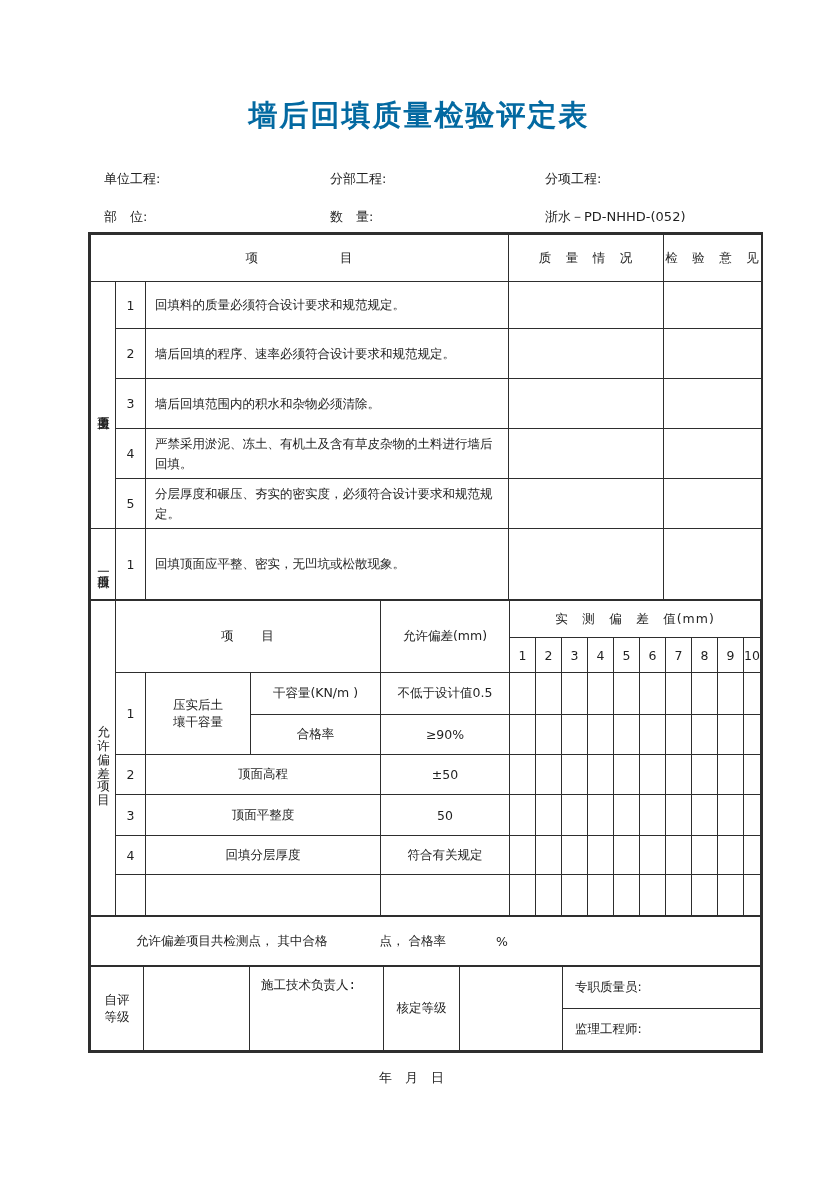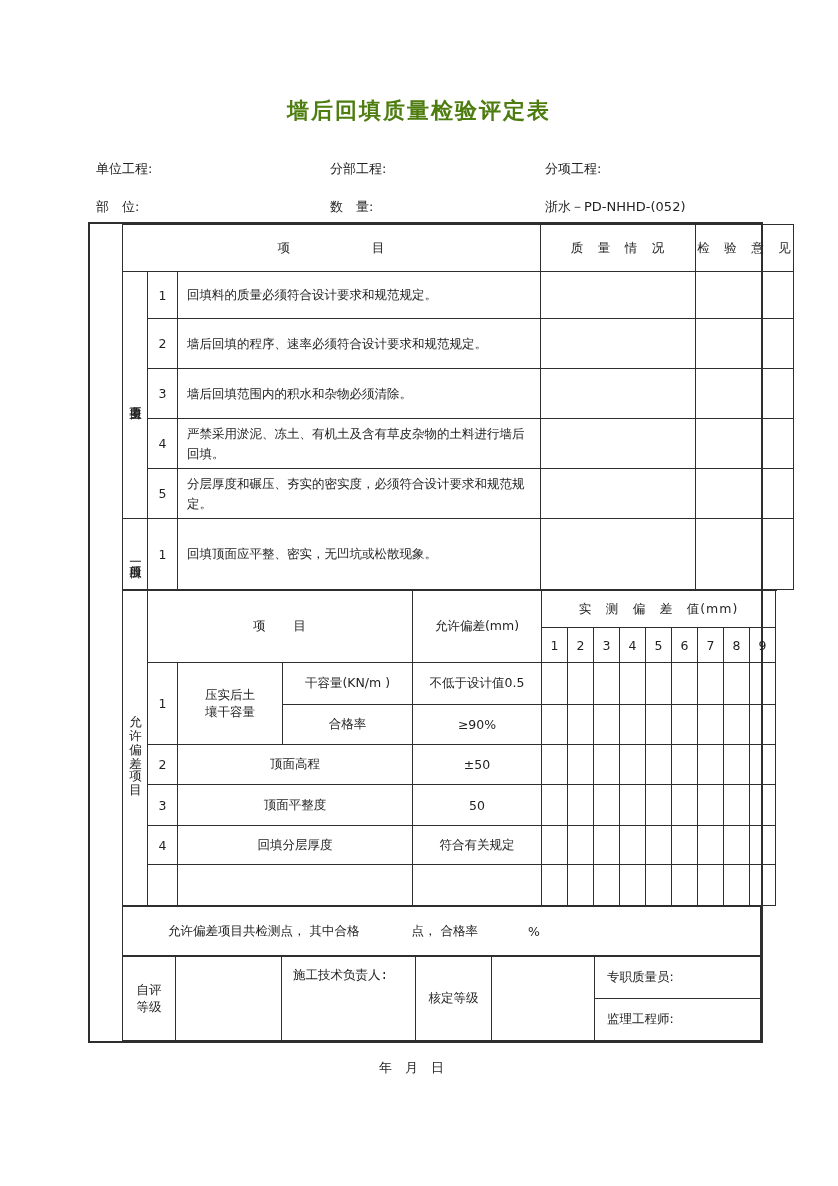--- a/index.html
+++ b/index.html
@@ -7,40 +7,39 @@
     width:838px;height:1186px;
     font-family:"DejaVu Sans","Liberation Sans",sans-serif;
     color:#1f1f1f;
     -webkit-font-smoothing:antialiased;
   }
   .page{position:relative;width:838px;height:1186px;overflow:hidden;}
 
   .title{
     text-align:center;
     padding-top:96px;
-    font-size:22px;
+    font-size:29px;
     font-weight:bold;
     letter-spacing:2px;
-    color:#4d7c0f;
+    color:#0369a1;
   }
 
   .meta{position:relative;margin:32px 0 0 88px;width:678px;height:64px;font-size:13px;}
   .meta span{position:absolute;white-space:nowrap;}
   .m-r1{top:2px;}
   .m-r2{top:40px;}
-  .m-c1{left:8px;}
+  .m-c1{left:16px;}
   .m-c2{left:242px;}
   .m-c3{left:457px;}
 
   .tblwrap{
     margin-left:88px;width:675px;
     border:2px solid #2e2e2e;
     box-sizing:border-box;
     background:#fff;
-    padding-left:32px;
   }
   table{border-collapse:collapse;table-layout:fixed;width:100%;}
   td{
     border:1px solid #2e2e2e;
     font-size:12.5px;
     padding:0;
     vertical-align:middle;
     overflow:hidden;
     color:#1f1f1f;
   }

